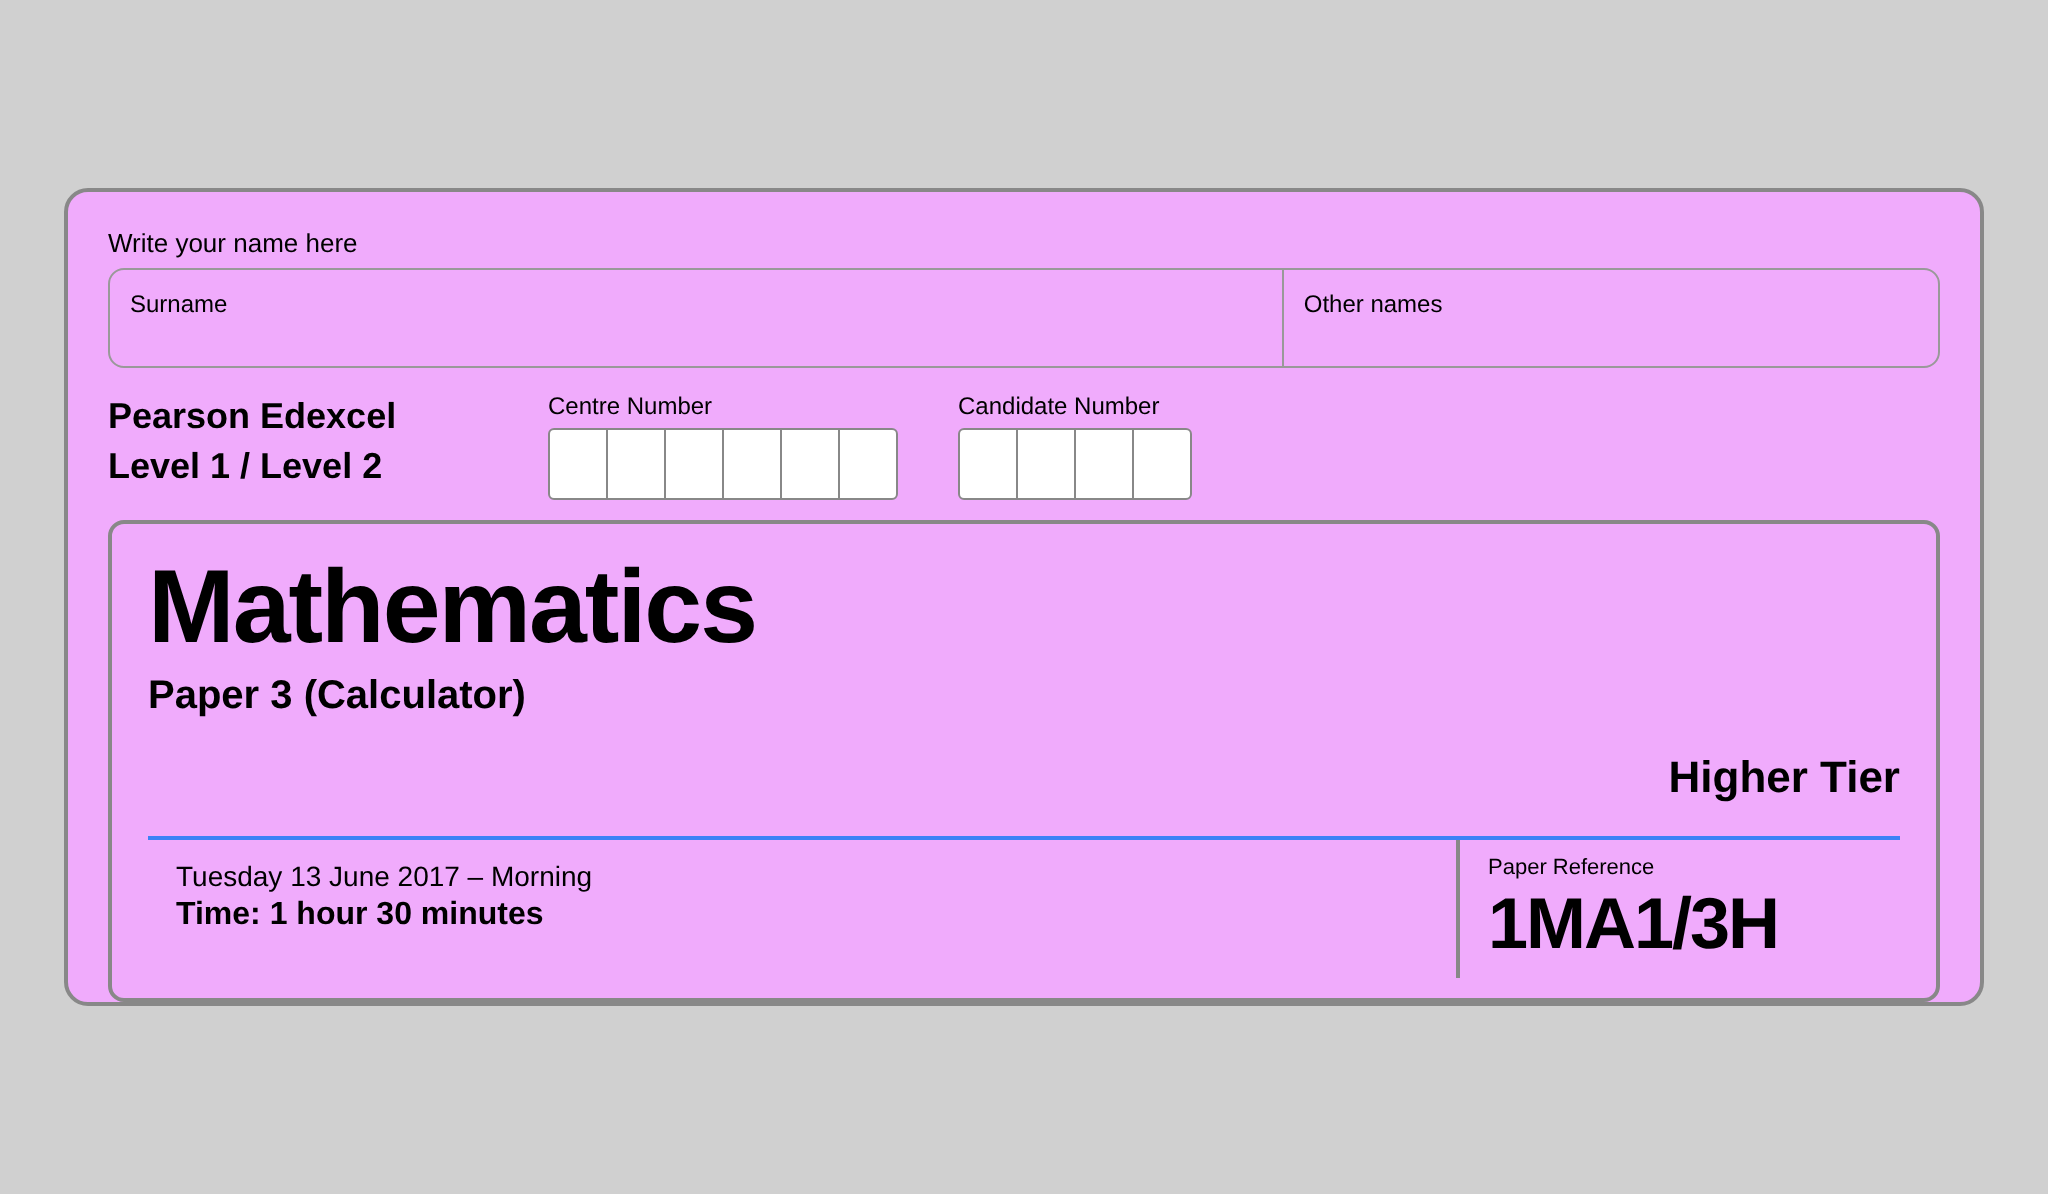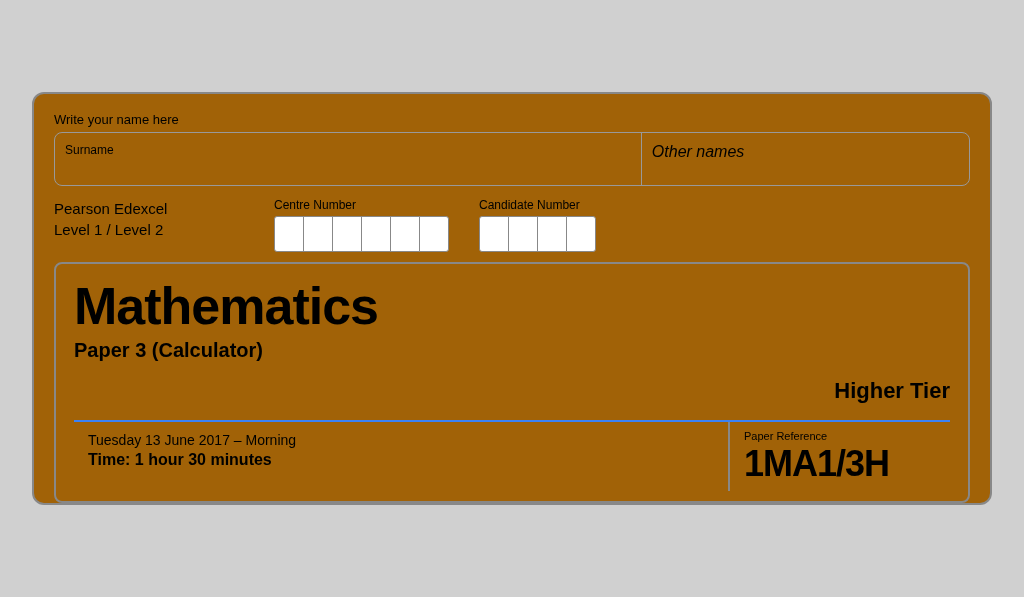--- a/index.html
+++ b/index.html
@@ -6,21 +6,21 @@
     body {
       background: #d0d0d0;
       display: flex;
       align-items: center;
       justify-content: center;
       width: 1024px;
       height: 597px;
       font-family: Arial, Helvetica, sans-serif;
     }
     .outer-card {
-      background: #a16207;
+      background: #f0abfc;
       border: 2px solid #888;
       border-radius: 12px;
       width: 960px;
       padding: 18px 20px 0 20px;
       overflow: hidden;
     }
 
     
     .name-section {
       margin-bottom: 12px;
@@ -40,39 +40,38 @@
     .surname-field {
       flex: 1.8;
       padding: 10px 23px 24px 10px;
       border-right: 1.5px solid #999;
       font-size: 12px;
       color: #000;
     }
     .othernames-field {
       flex: 1;
       padding: 10px 10px 24px 10px;
-      font-size: 16px;
-      color: #000;
-      font-style: italic;
+      font-size: 12px;
+      color: #000;
     }
 
     
     .middle-section {
       display: flex;
       align-items: flex-start;
       margin-bottom: 10px;
       gap: 20px;
     }
     .branding {
       flex: 0 0 auto;
       min-width: 200px;
     }
     .branding-text {
-      font-size: 15px;
-      font-weight: normal;
+      font-size: 18px;
+      font-weight: bold;
       line-height: 1.4;
       color: #000;
     }
     .number-boxes-section {
       flex: 1;
       display: flex;
       gap: 30px;
       align-items: center;
       margin-top: 0;
     }

